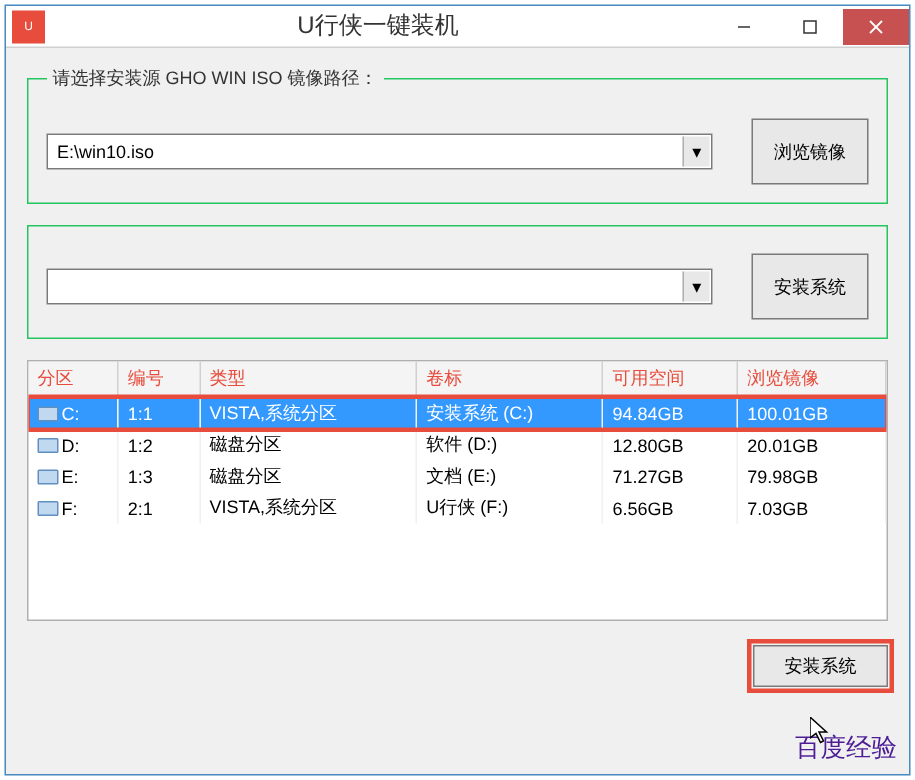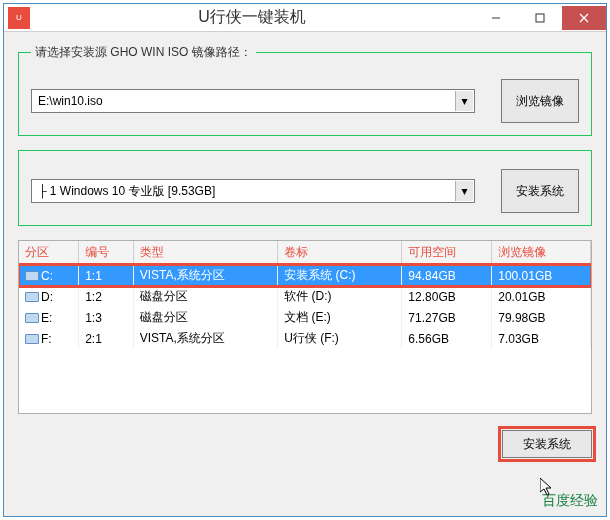--- a/index.html
+++ b/index.html
@@ -22,21 +22,21 @@
 .table-wrap { border: 1px solid #b0b0b0; background: #fff; height: 174px; overflow: hidden; }
 .table { width: 100%; border-collapse: collapse; font-size: 12px; }
 .table th { text-align: left; padding: 3px 6px; background: #f4f4f4; border-right: 1px solid #d0d0d0; border-bottom: 1px solid #d0d0d0; font-weight: normal; color: #e74c3c; }
 .table td { padding: 2px 6px; border-right: 1px solid #f0f0f0; }
 .table tr.selected td { background: #3399ff; color: #fff; }
 .disk-icon { display: inline-block; width: 14px; height: 10px; background: #c0d8f0; border: 1px solid #6090c0; margin-right: 2px; vertical-align: middle; border-radius: 1px; }
 .footer { display: flex; justify-content: flex-end; padding: 4px 14px 10px 14px; }
 .footer .btn { padding: 0 20px; height: 28px; }
 .highlight-row { outline: 3px solid #e74c3c; outline-offset: -1px; }
 .highlight-btn { outline: 3px solid #e74c3c; outline-offset: 1px; }
-.watermark { position: absolute; right: 12px; bottom: 10px; font-size: 14px; color: #15803d; pointer-events: none; margin-left: 48px; }
+.watermark { position: absolute; right: 12px; bottom: 10px; font-size: 17px; color: #4c1d95; pointer-events: none; margin-left: 48px; }
 .cursor { position: absolute; right: 54px; bottom: 22px; pointer-events: none; }
 </style>
 </head>
 <body>
 
 <div class="window">
   <div class="titlebar">
     <div class="app-icon">U</div>
     <div class="title">U行侠一键装机</div>
     <div class="win-controls">
@@ -68,21 +68,20 @@
           <span>E:\win10.iso</span>
           <div class="combo-arrow">▾</div>
         </div>
         <div class="btn">浏览镜像</div>
       </div>
     </fieldset>
 
     <fieldset>
       <div class="row">
         <div class="combo">
-          <span>├ 1 Windows 10 专业版 [9.53GB]</span>
           <div class="combo-arrow">▾</div>
         </div>
         <div class="btn">安装系统</div>
       </div>
     </fieldset>
 
     <div class="table-wrap">
       <table class="table">
         <thead>
             <tr id="thead-row">

